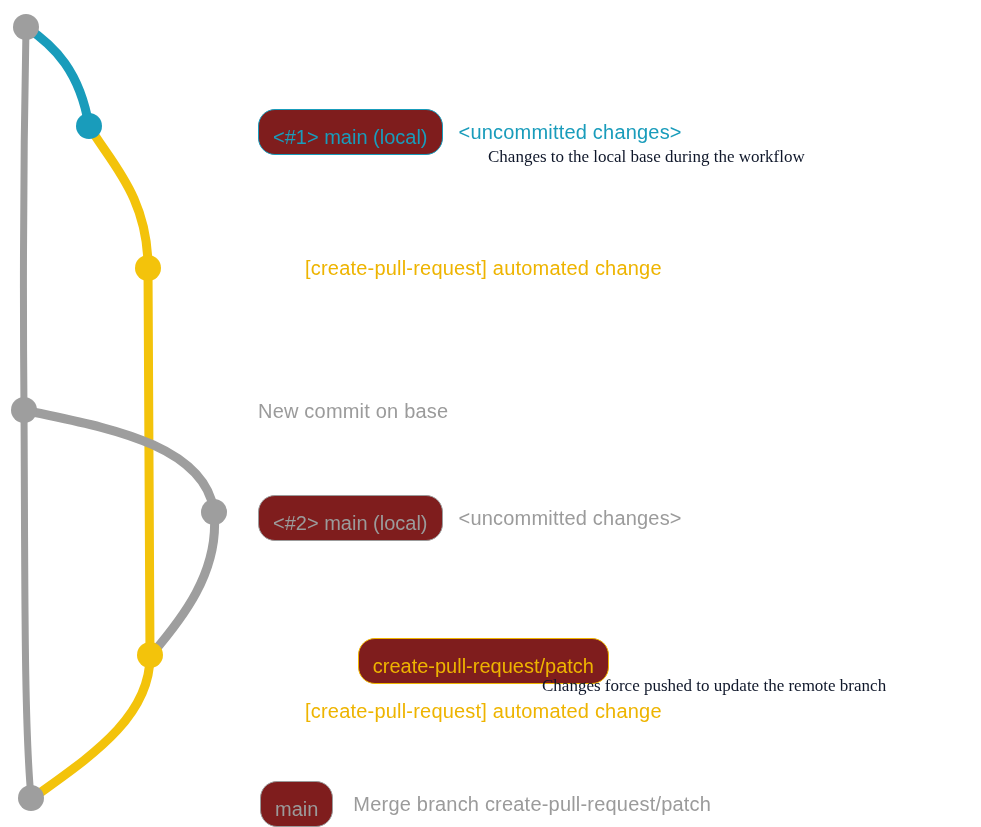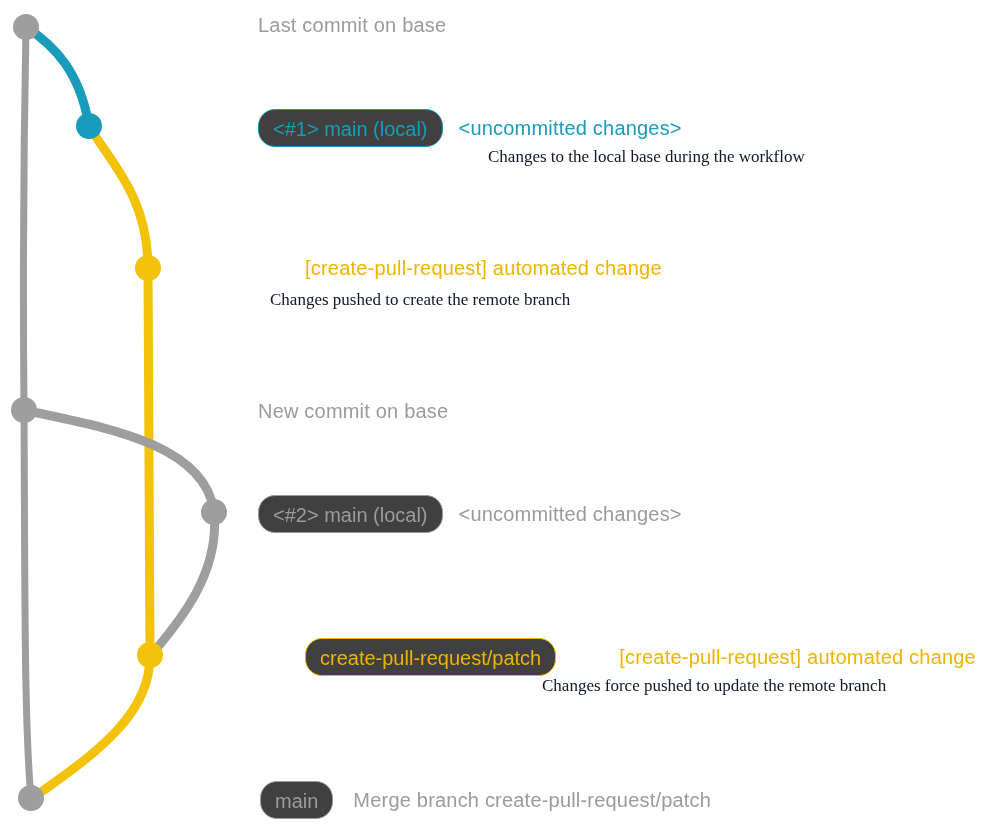--- a/index.html
+++ b/index.html
@@ -15,25 +15,25 @@
   .teal   { color: #199cbb; }
   .yellow { color: #eeb400; margin-left: 47px; }
 
   .label { position: absolute; }
   .row { position: absolute; display: flex; align-items: center; gap: 16px; white-space: nowrap; }
 
   .badge {
     display: inline-block;
     border: 1.5px solid;
     border-radius: 17px;
-    padding: 7px 14px 5px 14px;
+    padding: 15px 14px 5px 14px;
     font-size: 20px;
     line-height: 24px;
     white-space: nowrap;
-    background: #404040;
+    background: #7f1d1d;
   }
 
   .desc {
     position: absolute;
     font-family: "Liberation Serif", serif;
     font-size: 17px;
     color: #0f172a;
     white-space: nowrap;
   }
 </style>
@@ -54,39 +54,37 @@
 
     <circle cx="26" cy="27" r="13" fill="#9e9e9e"></circle>
     <circle cx="89" cy="126" r="13" fill="#199cbb"></circle>
     <circle cx="148" cy="268" r="13" fill="#f3c30b"></circle>
     <circle cx="24" cy="410" r="13" fill="#9e9e9e"></circle>
     <circle cx="214" cy="512" r="13" fill="#9e9e9e"></circle>
     <circle cx="150" cy="655" r="13" fill="#f3c30b"></circle>
     <circle cx="31" cy="798" r="13" fill="#9e9e9e"></circle>
   </svg>
 
-  <div class="label sans gray" style="left:258px; top:14px;">Last commit on base</div>
 
   <div class="row" style="left:258px; top:109px;">
     <span class="badge teal">&lt;#1&gt; main (local)</span>
     <span class="sans teal">&lt;uncommitted changes&gt;</span>
   </div>
   <div class="desc" style="left:488px; top:147px;">Changes to the local base during the workflow</div>
 
   <div class="label sans yellow" style="left:258px; top:257px;">[create-pull-request] automated change</div>
-  <div class="desc" style="left:270px; top:290px;">Changes pushed to create the remote branch</div>
 
   <div class="label sans gray" style="left:258px; top:400px;">New commit on base</div>
 
   <div class="row" style="left:258px; top:495px;">
     <span class="badge gray">&lt;#2&gt; main (local)</span>
     <span class="sans gray">&lt;uncommitted changes&gt;</span>
   </div>
 
-  <div class="row" style="left:258px; top:638px;">
+  <div class="row" style="left:258px; top:638px;flex-direction:column;">
     <span class="badge yellow">create-pull-request/patch</span>
     <span class="sans yellow">[create-pull-request] automated change</span>
   </div>
   <div class="desc" style="left:542px; top:676px;">Changes force pushed to update the remote branch</div>
 
   <div class="row" style="left:260px; top:781px;gap:20px;">
     <span class="badge gray">main</span>
     <span class="sans gray">Merge branch create-pull-request/patch</span>
   </div>
 

